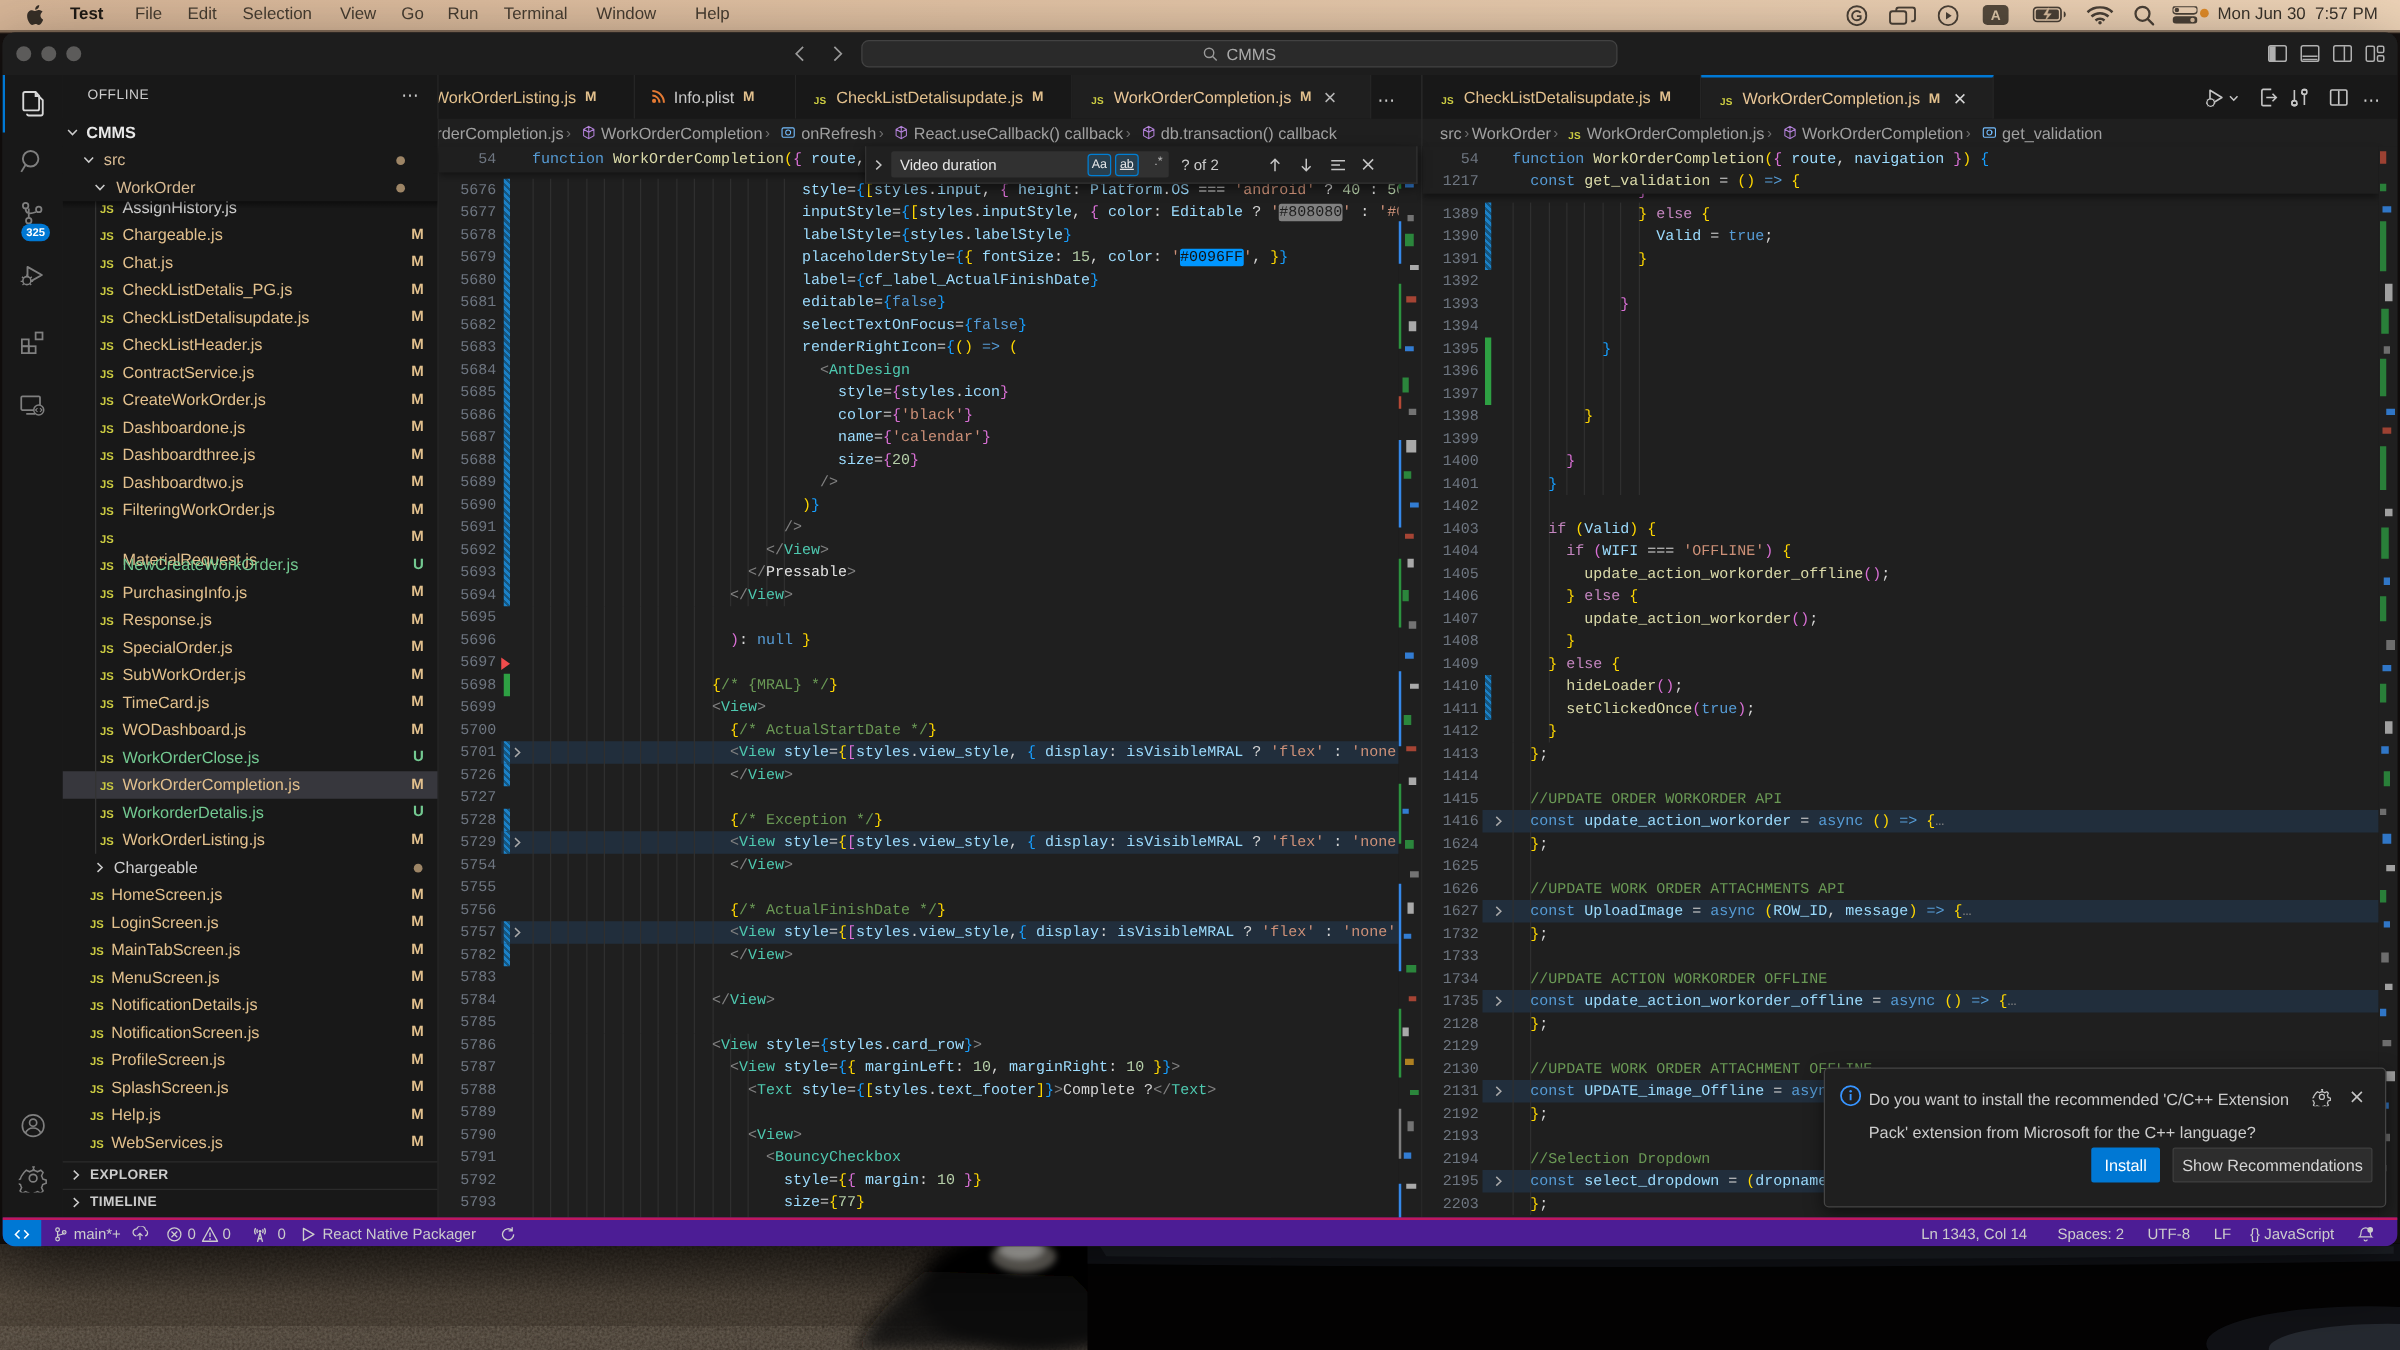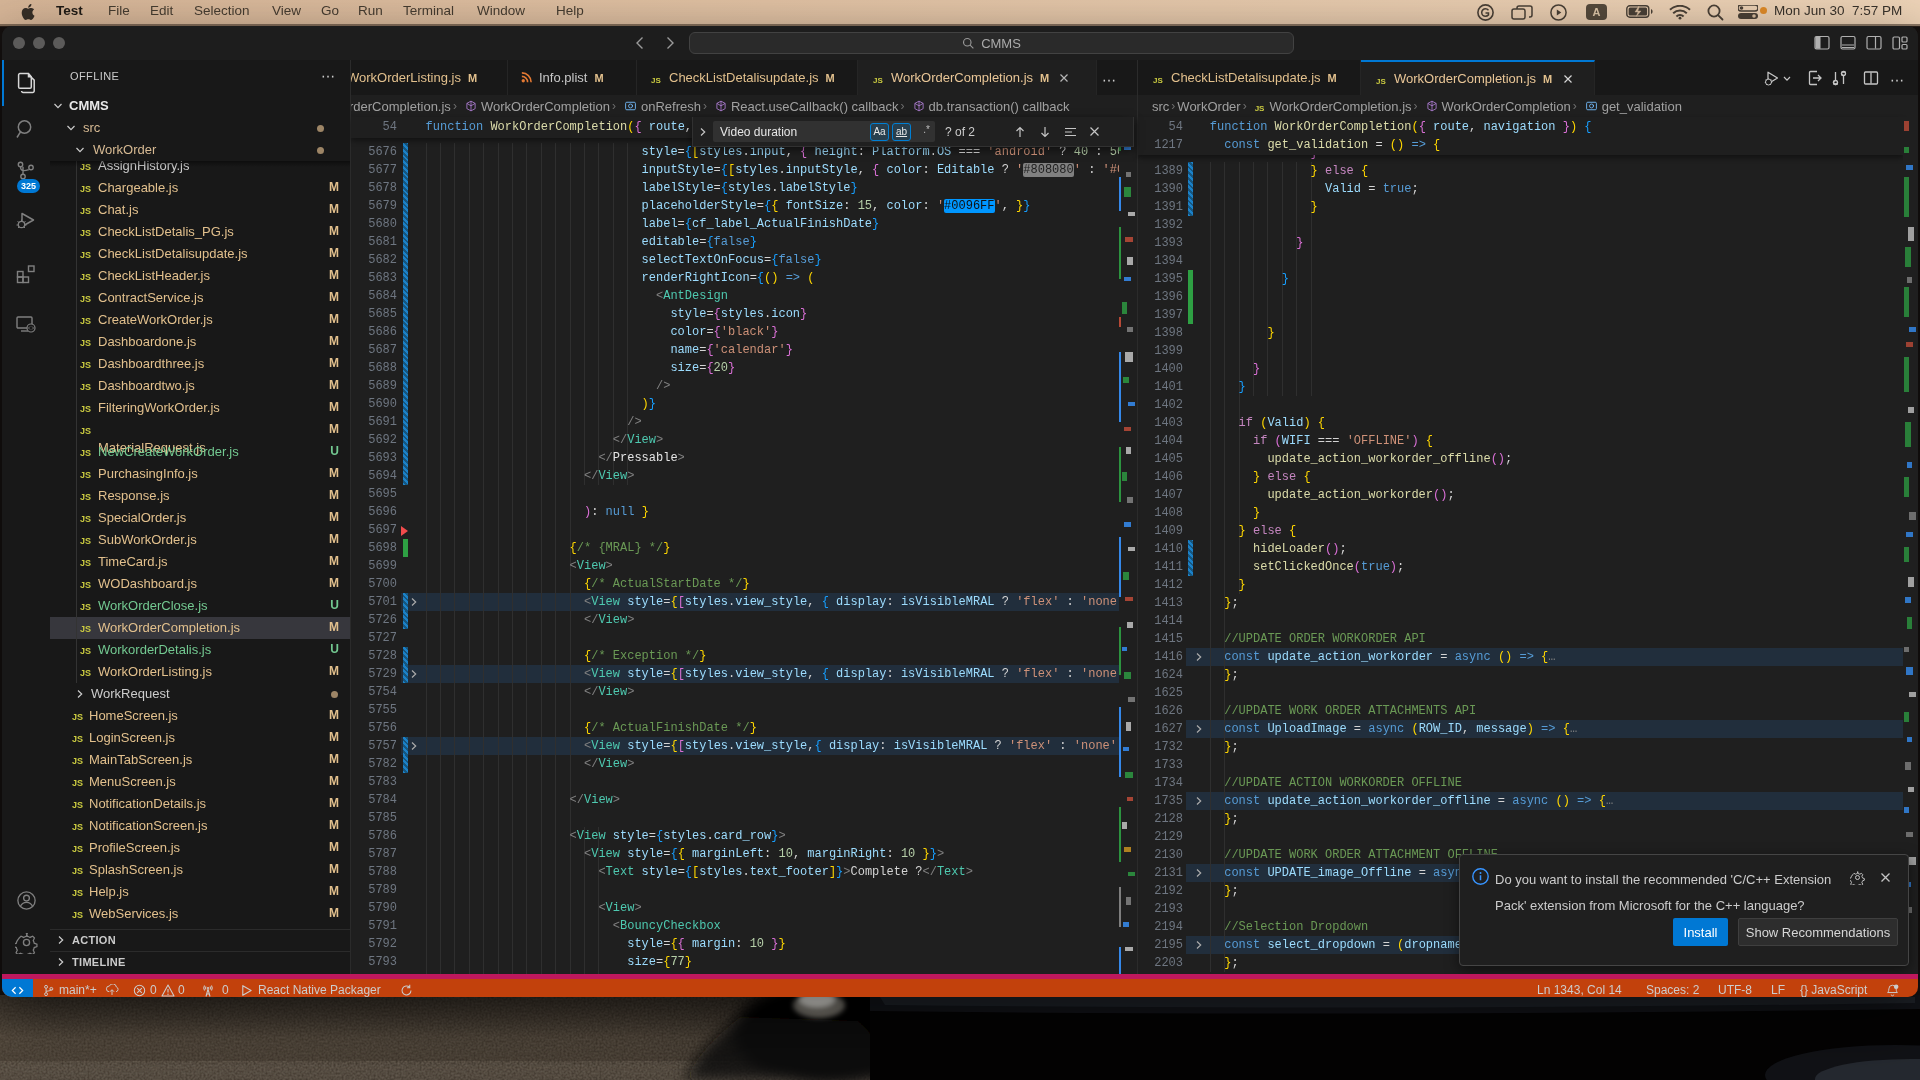--- a/index.html
+++ b/index.html
@@ -348,21 +348,21 @@
       </div>
       <div class="trow" style="top:601px;color:#e2c08d">
         <span style="position:absolute;left:30px;top:7px;font-weight:700;font-size:9px;color:#cbcb41">JS</span>
         <span style="position:absolute;left:48px;top:3px">WorkOrderListing.js</span>
         <span class="badge-m">M</span>
       </div>
       <div class="trow" style="top:623px;color:#cccccc">
         <svg style="position:absolute;left:25px;top:6px" width="10" height="10" viewBox="0 0 10 10">
           <path d="M3 1.5L6.7 5 3 8.5" fill="none" stroke="#cccccc" stroke-width="1.2"></path>
         </svg>
-        <span style="position:absolute;left:41px;top:3px">WorkRequest</span>
+        <span style="position:absolute;left:41px;top:3px">Chargeable</span>
         <span class="dot" style="right:13px"></span>
       </div>
       <div class="trow" style="top:645px;color:#e2c08d">
         <span style="position:absolute;left:22px;top:7px;font-weight:700;font-size:9px;color:#cbcb41">JS</span>
         <span style="position:absolute;left:39px;top:3px">HomeScreen.js</span>
         <span class="badge-m">M</span>
       </div>
       <div class="trow" style="top:667px;color:#e2c08d">
         <span style="position:absolute;left:22px;top:7px;font-weight:700;font-size:9px;color:#cbcb41">JS</span>
         <span style="position:absolute;left:39px;top:3px">LoginScreen.js</span>
@@ -428,21 +428,21 @@
         <span style="position:absolute;left:43px;top:3px">WorkOrder</span>
         <span class="dot" style="right:27px"></span>
       </div>
 <div class="abs" style="left:26px;top:101px;width:1px;height:522px;background:#333"></div>
 <div class="abs" style="left:0;top:101px;width:301px;height:6px;background:linear-gradient(180deg,rgba(0,0,0,.45),transparent);z-index:6"></div>
 <div class="abs" style="left:0;top:869px;width:301px;height:1px;background:#2b2b2b"></div>
 <div class="abs" style="left:0;top:869px;width:301px;height:22px;display:flex;align-items:center">
         <svg style="margin-left:6px" width="10" height="10" viewBox="0 0 10 10">
           <path d="M3 1.5L6.7 5 3 8.5" fill="none" stroke="#cccccc" stroke-width="1.2"></path>
         </svg>
-        <span style="color:#cccccc;font-size:11px;font-weight:700;margin-left:6px;letter-spacing:.3px">ACTION</span>
+        <span style="color:#cccccc;font-size:11px;font-weight:700;margin-left:6px;letter-spacing:.3px">EXPLORER</span>
       </div>
 <div class="abs" style="left:0;top:891px;width:301px;height:1px;background:#2b2b2b"></div>
 <div class="abs" style="left:0;top:891px;width:301px;height:22px;display:flex;align-items:center">
         <svg style="margin-left:6px" width="10" height="10" viewBox="0 0 10 10">
           <path d="M3 1.5L6.7 5 3 8.5" fill="none" stroke="#cccccc" stroke-width="1.2"></path>
         </svg>
         <span style="color:#cccccc;font-size:11px;font-weight:700;margin-left:6px;letter-spacing:.3px">TIMELINE</span>
       </div>
 </div>
 <div class="abs" style="left:349px;top:34px;width:1567px;height:35px;background:#181818"></div>
@@ -950,21 +950,21 @@
 <svg class="abs" style="left:390px;top:15px" width="15" height="15" viewBox="0 0 24 24">
         <circle cx="12" cy="12" r="3.2" fill="none" stroke="#c5c5c5" stroke-width="1.6"></circle>
         <path d="M12 2.8l1 2.9a6.6 6.6 0 012.6 1l2.8-1.3 1.9 1.9-1.3 2.8a6.6 6.6 0 011 2.6l2.9 1v2.6l-2.9 1a6.6 6.6 0 01-1 2.6l1.3 2.8-1.9 1.9-2.8-1.3a6.6 6.6 0 01-2.6 1l-1 2.9h-2.6l-1-2.9a6.6 6.6 0 01-2.6-1l-2.8 1.3-1.9-1.9 1.3-2.8a6.6 6.6 0 01-1-2.6l-2.9-1v-2.6l2.9-1a6.6 6.6 0 011-2.6L4.4 7.3l1.9-1.9 2.8 1.3a6.6 6.6 0 012.6-1l1-2.9z" fill="none" stroke="#c5c5c5" stroke-width="1.6"></path>
       </svg>
 <svg class="abs" style="left:419px;top:16px" width="13" height="13" viewBox="0 0 13 13">
         <path d="M2.5 2.5l8 8M10.5 2.5l-8 8" stroke="#c5c5c5" stroke-width="1.3"></path>
       </svg>
 <div class="abs" style="left:213px;top:63px;width:55px;height:28px;background:#0078d4;border-radius:2px;color:#fff;font-size:13px;display:flex;align-items:center;justify-content:center">Install</div>
 <div class="abs" style="left:278px;top:63px;width:160px;height:28px;background:#2d2d2d;border:1px solid #3f3f3f;border-radius:2px;color:#d6d6d6;font-size:13px;display:flex;align-items:center;justify-content:center">Show Recommendations</div>
 </div>
-<div class="abs" style="left:0;top:948px;width:1916px;height:23px;background:#c2410c;border-top:5px solid #be185d;color:#cccccc;font-size:12px">
+<div class="abs" style="left:0;top:948px;width:1916px;height:23px;background:#4c1d95;border-top:2px solid #be185d;color:#cccccc;font-size:12px">
 <div class="abs" style="left:0;top:0;width:31px;height:23px;background:#0078d4">
         <svg class="abs" style="left:8px;top:4px" width="15" height="15" viewBox="0 0 16 16">
           <path d="M10 4.5L13.5 8 10 11.5M6 4.5L2.5 8 6 11.5" fill="none" stroke="#fff" stroke-width="1.3"></path>
         </svg>
       </div>
 <svg class="abs" style="left:40px;top:5px" width="13" height="13" viewBox="0 0 16 16">
         <circle cx="5" cy="3.5" r="1.8" fill="none" stroke="#ccc" stroke-width="1.2"></circle>
         <circle cx="5" cy="12.5" r="1.8" fill="none" stroke="#ccc" stroke-width="1.2"></circle>
         <circle cx="11.5" cy="6" r="1.8" fill="none" stroke="#ccc" stroke-width="1.2"></circle>
         <path d="M5 5.3v5.4M5 9c4-.5 6.5-1 6.5-3" fill="none" stroke="#ccc" stroke-width="1.2"></path>

